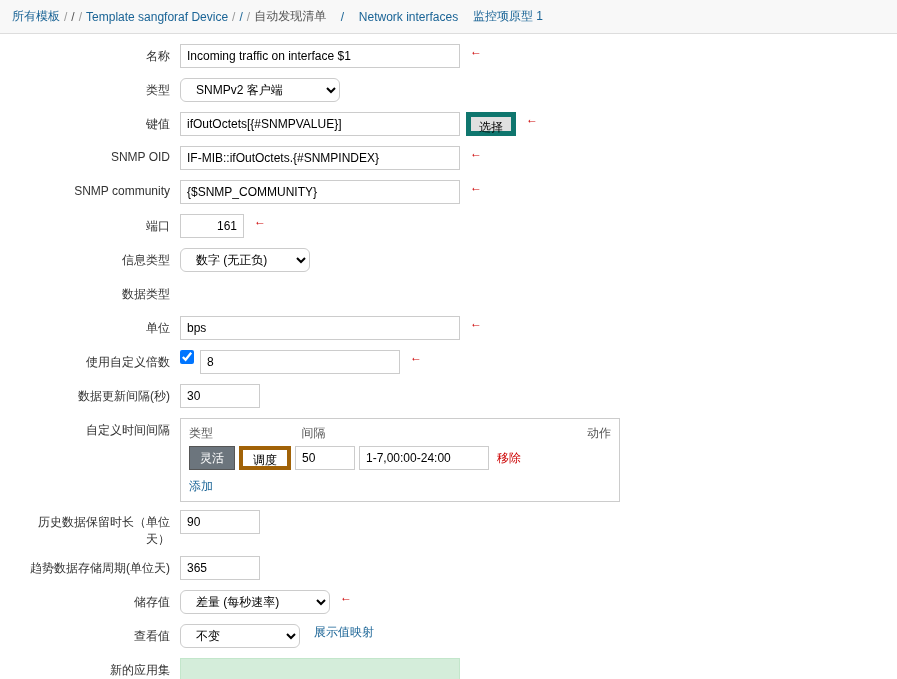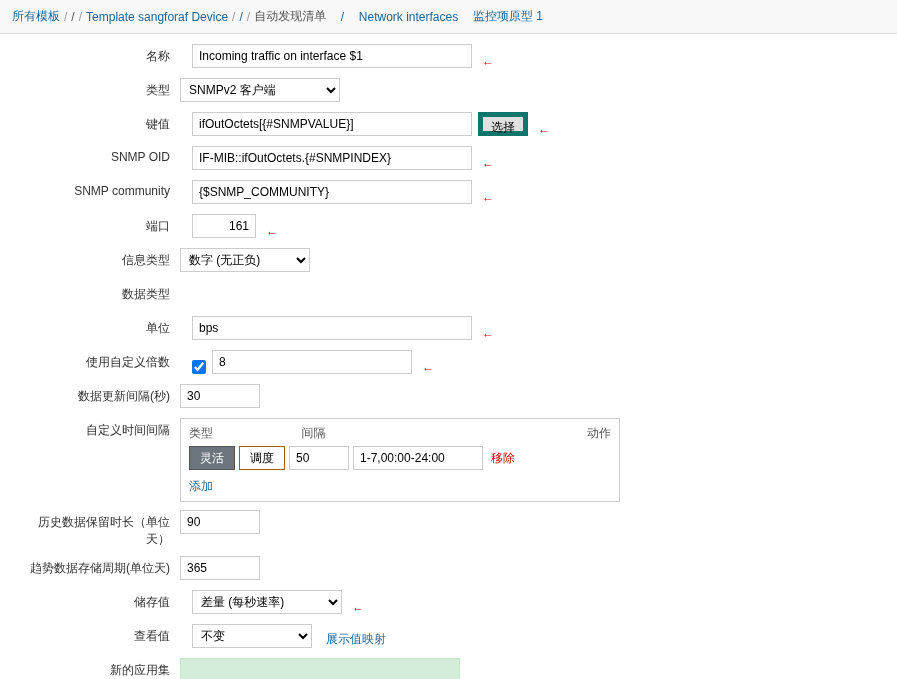--- a/index.html
+++ b/index.html
@@ -46,30 +46,29 @@
       border: 1px solid #ccc;
       padding: 3px 6px;
       font-size: 12px;
       height: 24px;
       outline: none;
       background: #fff;
     }
 
     input.form-control { background: #fff; }
 
-    select.form-control { height: 24px; padding: 2px 4px; }
+    select.form-control { height: 24px; padding: 2px 11px; border-radius: 6px; }
 
     .input-wide { width: 280px; }
     .input-small { width: 64px; padding-left: 36px; }
 
     .inline-group {
       display: flex;
-      align-items: flex-end;
+      align-items: flex-start;
       gap: 6px;
-      margin-left: 12px;
     }
 
     .btn-select {
       background: #e0e0e0;
       border: 5px solid #0f766e;
       padding: 2px 8px;
       font-size: 12px;
       cursor: pointer;
       height: 24px;
     }
@@ -79,21 +78,21 @@
       color: #fff;
       border: 1px solid #555;
       padding: 2px 10px;
       font-size: 12px;
       cursor: pointer;
       height: 24px;
     }
 
     .btn-plain {
       background: #fff;
-      border: 1px solid #a16207;
+      border: 4px solid #a16207;
       padding: 2px 10px;
       font-size: 12px;
       cursor: pointer;
       height: 24px;
     }
 
     .custom-time-table {
       border: 1px solid #ccc;
       padding: 6px 8px;
       width: 440px;

